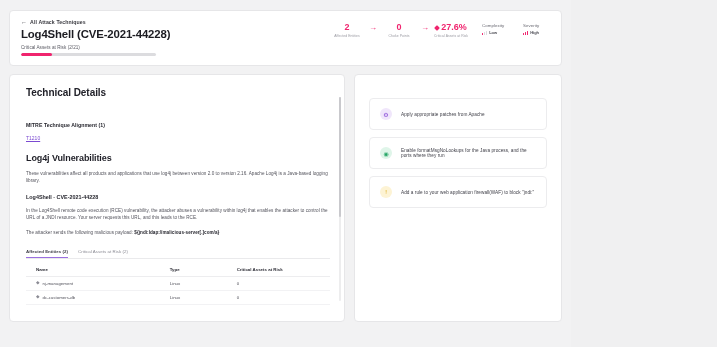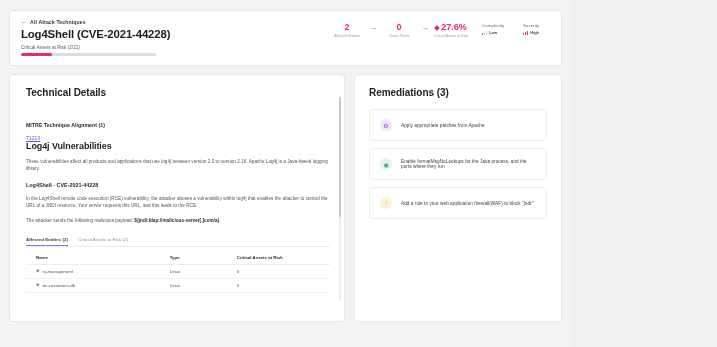--- a/index.html
+++ b/index.html
@@ -158,21 +158,21 @@
   }
   .mitre-link {
     margin-top: 7px;
     font-size: 5px; color: #7b4ad1;
     text-decoration: underline;
     width: max-content;
     cursor: pointer;
   }
 
   .h2 {
-    margin-top: 0;
+    margin-top: 12px;
     font-size: 9px; font-weight: 700; color: #1f1f27;
     letter-spacing: -.1px;
   }
   .para {
     margin-top: 7px;
     font-size: 4.6px; line-height: 1.62; color: #53535c;
     letter-spacing: .04px;
   }
   .h3 {
     margin-top: 9px;
@@ -347,21 +347,20 @@
               </span>
             </td>
             <td class="c-type">Linux</td>
             <td>0</td>
           </tr>
         </tbody>
       </table>
     </div>
 
     <div class="panel panel-right">
-      <div class="panel-title">Remediations (3)</div>
       <div class="rem-list">
         <div class="rem-item">
           <span class="rem-ico ico-purple">⚙</span>
           <span class="rem-text">Apply appropriate patches from Apache</span>
         </div>
         <div class="rem-item">
           <span class="rem-ico ico-green">◉</span>
           <span class="rem-text">Enable formatMsgNoLookups for the Java process, and the ports where they run</span>
         </div>
         <div class="rem-item">

